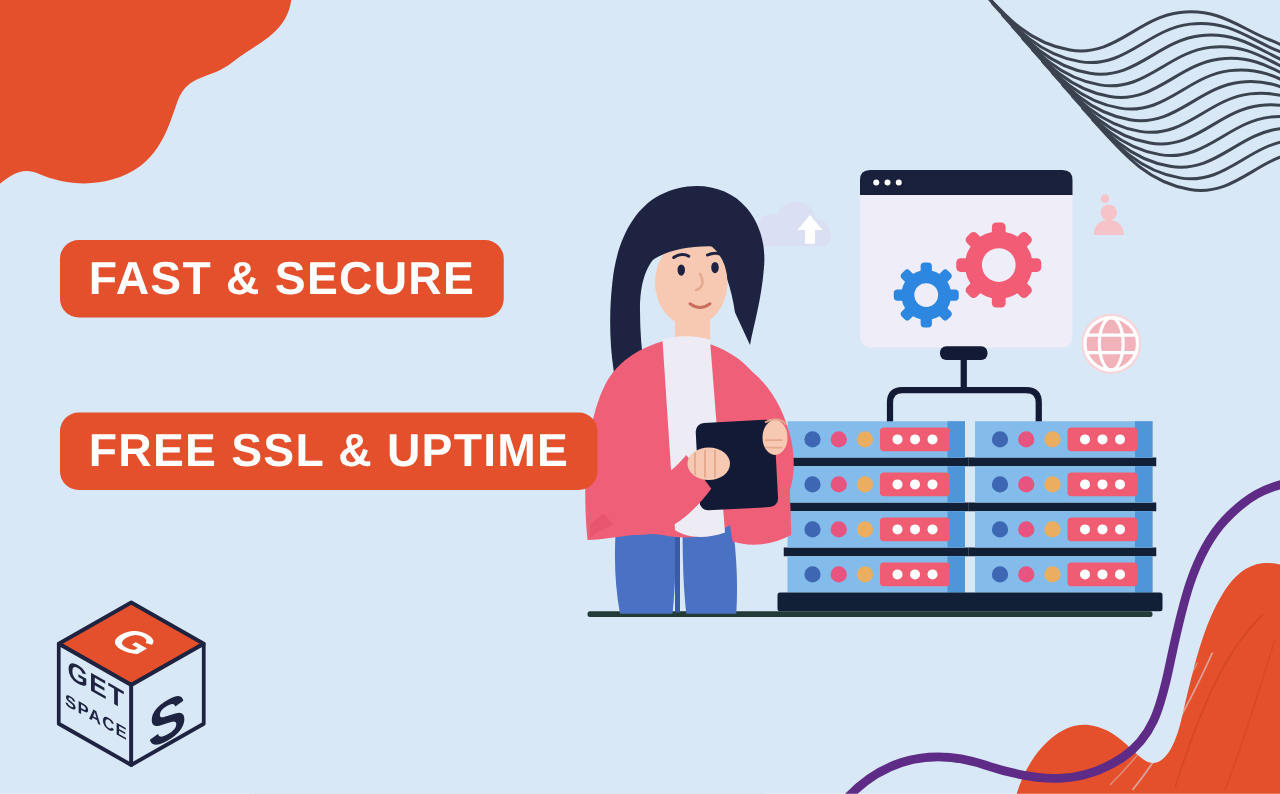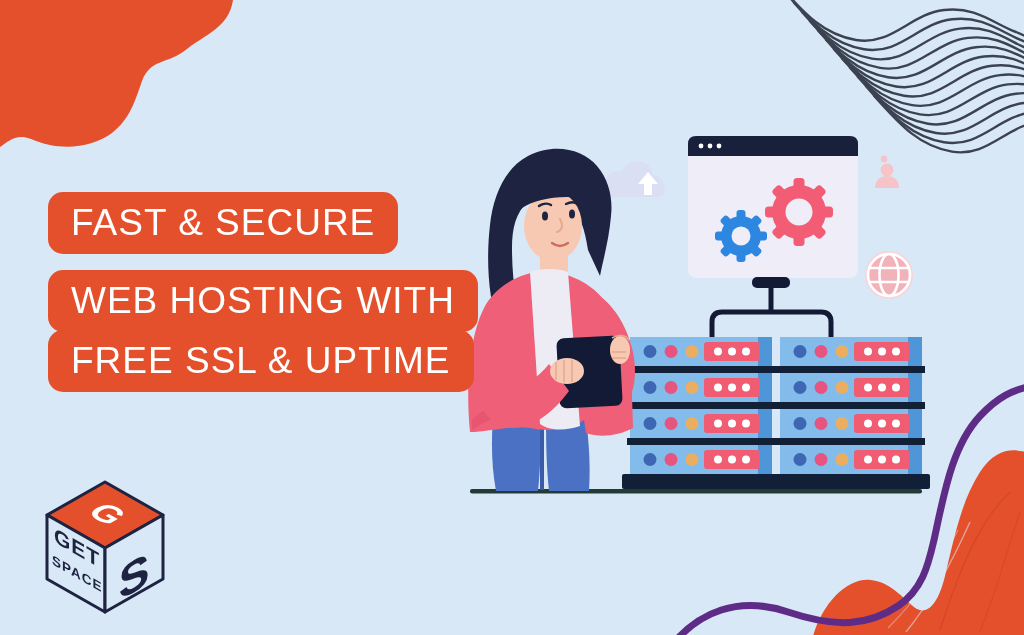--- a/index.html
+++ b/index.html
@@ -1,21 +1,21 @@
 <!DOCTYPE html>
 <html><head>
 <meta charset="utf-8">
 <style>
   html,body{margin:0;padding:0;}
   body{width:1024px;height:635px;overflow:hidden;font-family:"Liberation Sans",sans-serif;}
   .stage{position:relative;width:1024px;height:635px;background:#D9E8F6;overflow:hidden;}
   .scene{position:absolute;left:0;top:0;}
   .banner{
     position:absolute;left:48px;background:#E4502C;border-radius:15px;color:#FFFFFF;
-    font-family:"Liberation Sans",sans-serif;font-weight:400;font-size:37px;line-height:62px;
+    font-family:"Liberation Sans",sans-serif;font-weight:700;font-size:37px;line-height:62px;
     letter-spacing:1px;padding:0 23px;white-space:nowrap;
   }
   .banner.b1{top:192px;}
   .banner.b2{top:270px;}
   .banner.b3{top:330px;}
 </style>
 </head>
 <body>
 
 <div class="stage">
@@ -208,20 +208,17 @@
       <text transform="translate(105,515) matrix(0.87,0.5,-0.87,0.5,0,0)" font-family="Liberation Sans, sans-serif" font-size="34" font-weight="bold" fill="#FFFFFF" text-anchor="middle" dominant-baseline="middle">G</text>
       <text transform="translate(134,592) skewY(-29.6)" font-family="Liberation Sans, sans-serif" font-size="46" font-weight="bold" fill="#1D2340" text-anchor="middle">S</text>
       <text transform="translate(54,542) skewY(29.6)" font-family="Liberation Sans, sans-serif" font-size="21" font-weight="bold" fill="#1D2340" letter-spacing="1">GET</text>
       <text transform="translate(52,564) skewY(29.6)" font-family="Liberation Sans, sans-serif" font-size="13.5" font-weight="bold" fill="#1D2340" letter-spacing="1">SPACE</text>
     </g>
   </svg>
 
   <div class="banner b1">
     <span>FAST &amp; SECURE</span>
   </div>
-  <div class="banner b2">
-    <span>WEB HOSTING WITH</span>
-  </div>
   <div class="banner b3">
     <span>FREE SSL &amp; UPTIME</span>
   </div>
 
 </div>
 
 </body></html>

